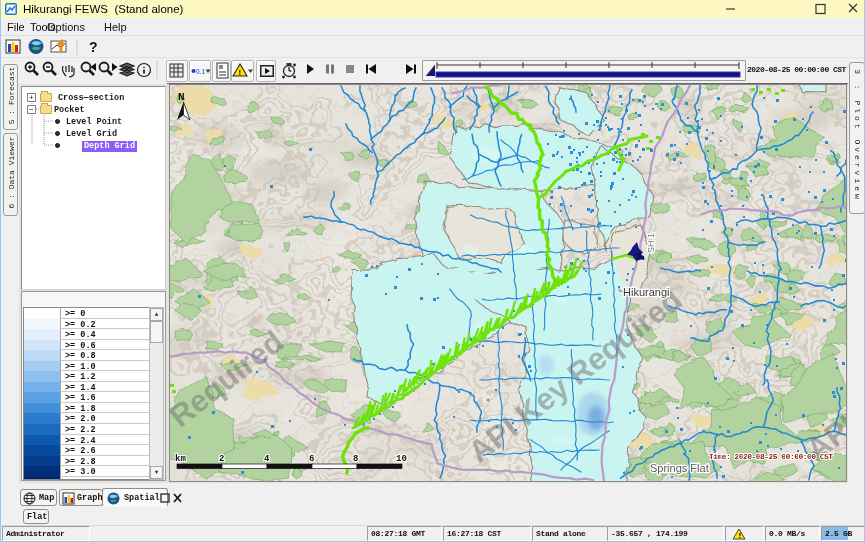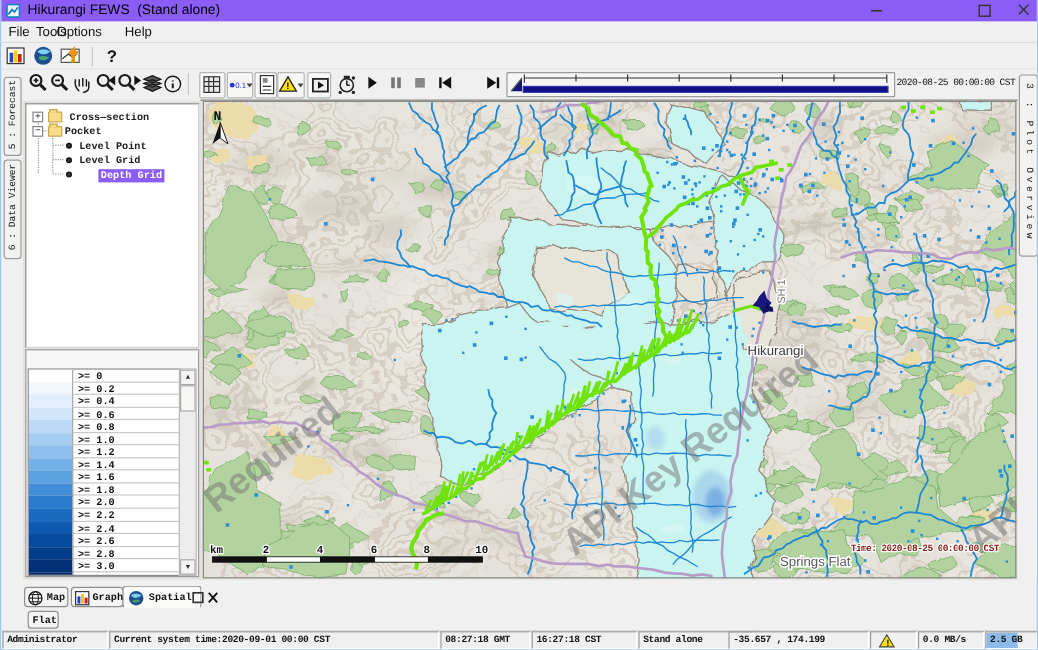--- a/index.html
+++ b/index.html
@@ -1,18 +1,18 @@
 <!DOCTYPE html>
 <html><head><meta charset="utf-8"><style>
 * { margin:0; padding:0; box-sizing:border-box; }
 html,body { width:865px; height:542px; overflow:hidden; }
 body { font-family:"Liberation Sans",sans-serif; background:#f0f0f0; position:relative;
         border-left:1px solid #9ec7ee; border-right:1px solid #9ec7ee; border-bottom:1px solid #9ec7ee;}
 .mono { font-family:"Liberation Mono",monospace; }
-#title { position:absolute; left:0; top:0; width:865px; height:18px; background:#8b5cf6; }
+#title { position:absolute; left:0; top:0; width:865px; height:18px; background:#fef9c3; }
 #title .txt { position:absolute; left:22px; top:2.5px; font-size:11.5px; color:#000; }
 #menubar { position:absolute; left:0; top:18px; width:865px; height:18px; background:#f0f0f0; font-size:11px; color:#111; }
 #menubar span { position:absolute; top:3px; }
 #tb1 { position:absolute; left:0; top:36px; width:865px; height:22px; background:#f0f0f0; border-bottom:1px solid #e2e2e2;}
 .vtab { position:absolute; background:#f2f2f0; border:1px solid #9a9a9a; border-radius:3px; }
 .vtext { position:absolute; white-space:nowrap; font-family:"Liberation Mono",monospace; font-size:8px; color:#222; text-align:center; }
 #tb2 { position:absolute; left:18px; top:58px; width:829px; height:26px; background:#f0f0f0; }
 .tbtn { position:absolute; top:2px; width:22px; height:22px; border:1px solid #b5b5b5; background:#f6f6f4;
         border-radius:2px; box-shadow:inset 1px 1px 0 #fff; }
 #tree { position:absolute; left:20px; top:86px; width:145px; height:204px; background:#fff;
@@ -181,21 +181,21 @@
         <line x1="316" y1="1" x2="316" y2="8" stroke="#333"></line>
      <line x1="57" y1="1" x2="57" y2="7" stroke="#333"></line>
         <line x1="100" y1="1" x2="100" y2="7" stroke="#333"></line>
      <line x1="143" y1="1" x2="143" y2="7" stroke="#333"></line>
         <line x1="186" y1="1" x2="186" y2="7" stroke="#333"></line>
      <line x1="229" y1="1" x2="229" y2="7" stroke="#333"></line>
         <line x1="272" y1="1" x2="272" y2="7" stroke="#333"></line>
      <rect x="13" y="11" width="304" height="5" fill="#101080" stroke="#3a3ab0" stroke-width="1"></rect>
    </svg>
  </div>
- <div class="mono" style="position:absolute;left:728px;top:7px;font-size:8px;letter-spacing:-0.5px;font-weight:normal;color:#111;white-space:nowrap">2020-08-25 00:00:00 CST</div>
+ <div class="mono" style="position:absolute;left:728px;top:7px;font-size:8px;letter-spacing:-0.5px;font-weight:bold;color:#111;white-space:nowrap">2020-08-25 00:00:00 CST</div>
 </div>
 
 <div style="position:absolute;left:166px;top:83px;width:681px;height:1px;background:#666"></div>
 <div style="position:absolute;left:18px;top:84px;width:829px;height:399px;background:#e4e2dc"></div>
 
 <svg id="map" width="678" height="398" viewBox="168 84 678 398" preserveAspectRatio="none" style="position:absolute;left:168px;top:84px" xmlns="http://www.w3.org/2000/svg">
 <defs>
 <filter id="rough" x="-15%" y="-15%" width="130%" height="130%">
  <feTurbulence type="fractalNoise" baseFrequency="0.07" numOctaves="2" seed="11" result="t"></feTurbulence>
  <feDisplacementMap in="SourceGraphic" in2="t" scale="7"></feDisplacementMap>
@@ -1257,21 +1257,20 @@
     <path d="M14 1 L21 9 M21 1 L14 9" stroke="#111" stroke-width="1.6"></path>
   </svg>
 </div>
 <div class="btab" style="left:22px;top:509px;width:26px;height:15px;">
     <span style="position:absolute;left:3px;top:2px">Flat</span>
   </div>
 
 <div id="status">
   <div style="position:absolute;left:0;top:0;width:865px;height:1px;background:#d8d8d8"></div>
   <div class="scell" style="left:1px;width:88px">Administrator</div>
-  <div class="scell" style="left:90px;width:275px">Current system time:2020-09-01 00:00 CST</div>
   <div class="scell" style="left:366px;width:75px">08:27:18 GMT</div>
   <div class="scell" style="left:442px;width:88px">16:27:18 CST</div>
   <div class="scell" style="left:531px;width:96px">Stand alone</div>
   <div class="scell" style="left:606px;width:117px">-35.657 , 174.199</div>
   <div class="scell" style="left:724px;width:39px">
     <svg width="14" height="12" style="position:absolute;left:6px;top:1px">
         <polygon points="7,1 13,11 1,11" fill="#ffe000" stroke="#444" stroke-width="1"></polygon>
         <text x="5.5" y="10" font-size="8" font-weight="bold">!</text>
       </svg>
   </div>

